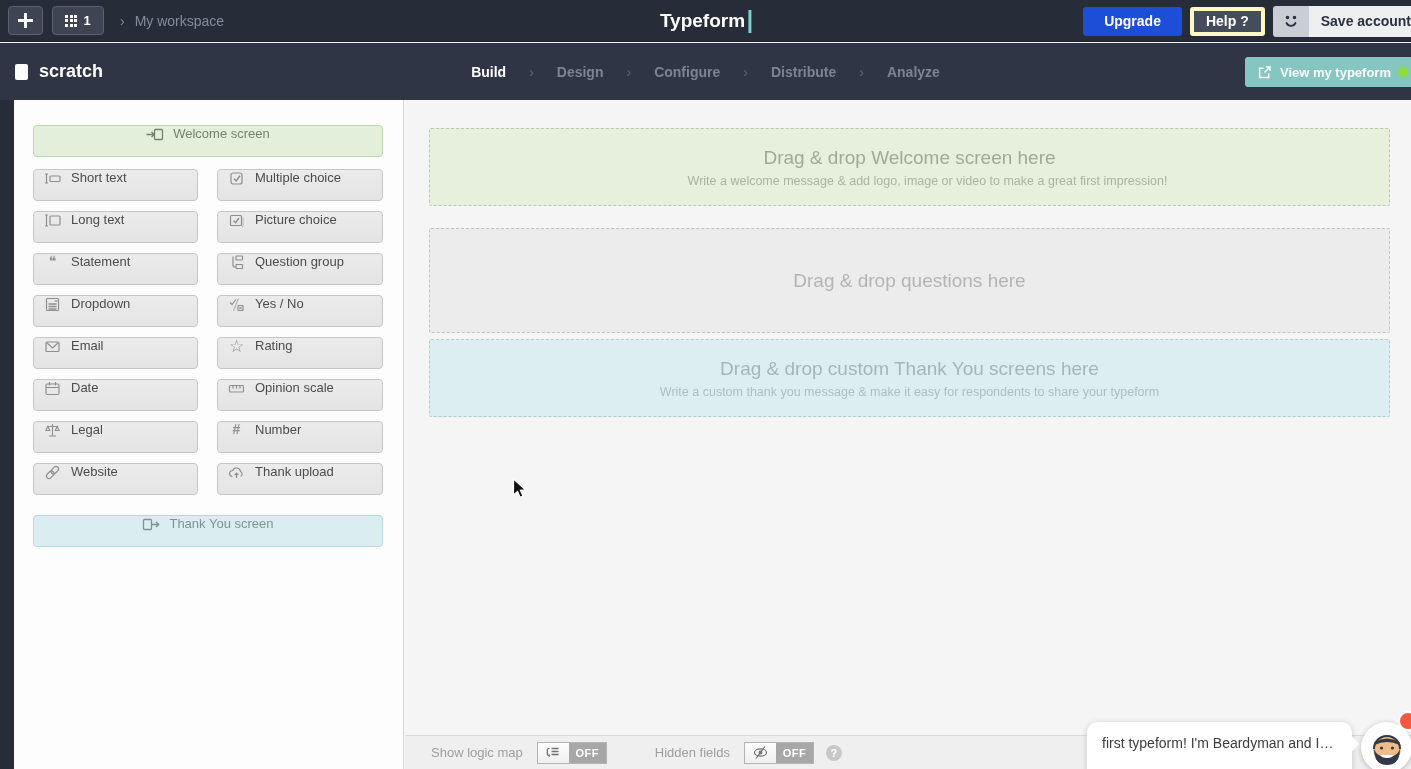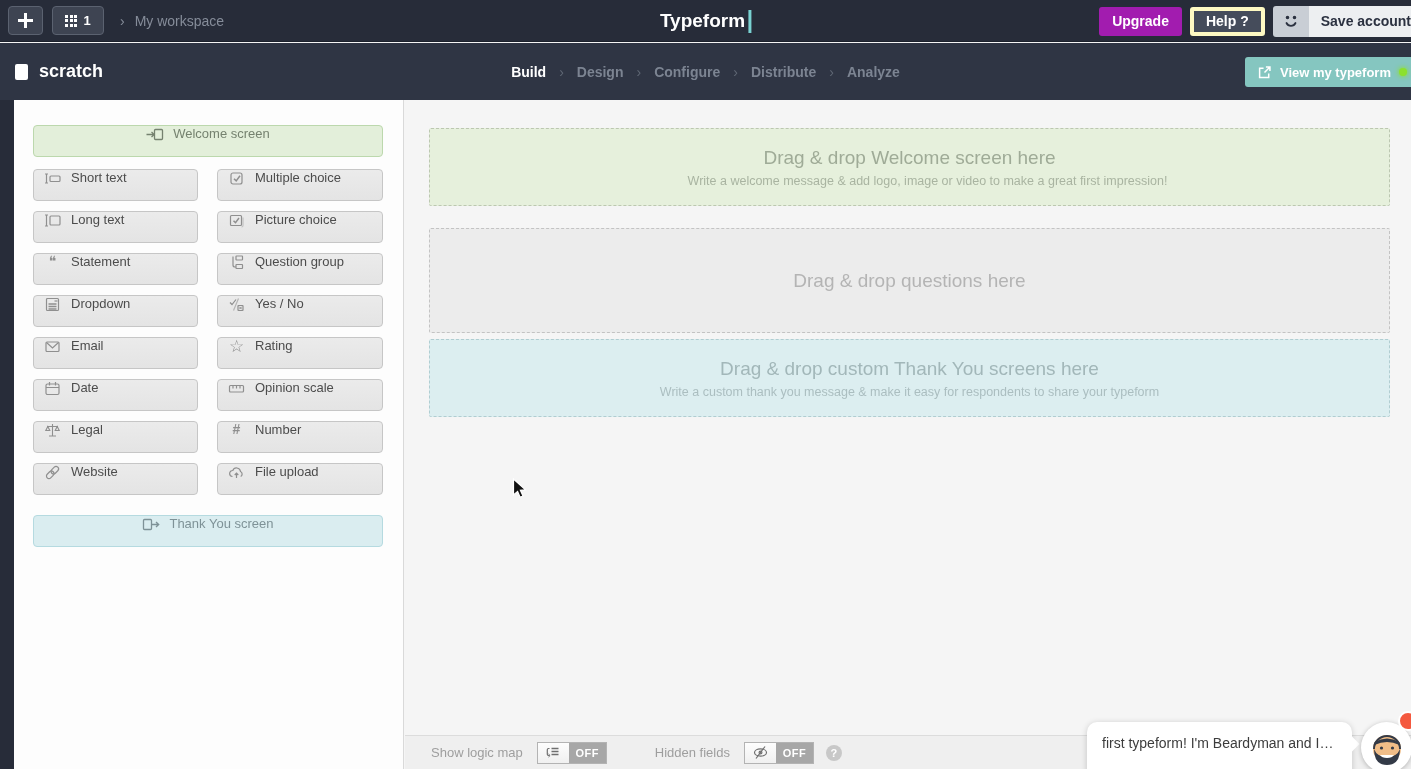--- a/index.html
+++ b/index.html
@@ -27,37 +27,37 @@
   .grid-glyph { display:grid; grid-template-columns:repeat(3,3px); grid-auto-rows:3px; gap:1.5px; }
   .grid-glyph i { background:#fff; }
   .grid-count { color:#fff; font-weight:bold; font-size:13px; }
   .tb-crumb { margin-left:16px; color:#858c99; font-size:14px; display:flex; gap:10px; align-items:center; }
   .tb-title {
     position:absolute; left:50%; top:0; height:42px; transform:translateX(-50%);
     display:flex; align-items:center; color:#fff; font-size:19px; font-weight:bold;
   }
   .caret { display:inline-block; width:3px; height:23px; background:#79d2d2; margin-left:3px; }
   .tb-right { position:absolute; right:-14px; top:0; height:42px; display:flex; align-items:center; gap:8px; }
-  .upgrade-btn { background:#a21caf; color:#fff; font-weight:bold; font-size:14px; border:none;
-    border-radius:3px; height:29px; padding:0 13px; cursor:pointer; }
+  .upgrade-btn { background:#1d4ed8; color:#fff; font-weight:bold; font-size:14px; border:none;
+    border-radius:3px; height:29px; padding:0 21px; cursor:pointer; }
   .help-btn { background:#454c5b; color:#fff; font-weight:bold; font-size:14px; border:4px solid #fef9c3;
     border-radius:3px; height:29px; padding:0 12px; cursor:pointer; }
   .save-btn { display:flex; height:31px; border-radius:3px; overflow:hidden; cursor:pointer; }
   .save-smiley { width:36px; background:#c9ced5; display:flex; align-items:center; justify-content:center; }
   .save-label { background:#edeff1; color:#2b3140; font-weight:bold; font-size:14px;
     display:flex; align-items:center; padding:0 14px 0 12px; white-space:nowrap; }
   
   .subbar {
     position:absolute; left:0; top:43px; width:1411px; height:57px; background:#2f3544;
     display:flex; align-items:center;
   }
   .form-ident { display:flex; align-items:center; gap:11px; padding-left:15px; }
   .form-icon { width:13px; height:16px; background:#fff; border-radius:2px; }
   .form-name { color:#fff; font-size:18px; font-weight:bold; }
-  .subtabs { position:absolute; left:50%; transform:translateX(-50%); display:flex; align-items:center; gap:13px; }
+  .subtabs { position:absolute; left:50%; transform:translateX(-50%); display:flex; align-items:center; gap:23px; }
   .subtab { color:#7c8492; font-size:14px; font-weight:bold; cursor:pointer; }
   .subtab.active { color:#fff; }
   .tab-sep { color:#5f6774; font-size:14px; }
   .view-btn {
     position:absolute; right:-8px; top:14px; height:30px; background:#85c6c0; border:none; border-radius:3px;
     color:#fff; font-weight:bold; font-size:13px; display:flex; align-items:center; gap:8px;
     padding:0 12px; cursor:pointer;
   }
   .green-dot { width:8px; height:8px; border-radius:50%; background:#8ce02e; box-shadow:0 0 4px 1px rgba(140,224,46,.8); }
   
@@ -346,21 +346,21 @@
         </svg>
       <span>Website</span>
     </div>
     <div class="sb-btn field-btn">
       <svg class="fic" width="17" height="17" viewBox="0 0 17 17">
           <g fill="none" stroke="#8f8f8f" stroke-width="1.2">
             <path d="M4.5 12.5 a3 3 0 0 1 .3-6 a4 4 0 0 1 7.7 1 a2.8 2.8 0 0 1 .2 5"></path>
             <path d="M8.5 14 V9.5 M6.7 11 l1.8 -1.8 1.8 1.8"></path>
           </g>
         </svg>
-      <span>File upload</span>
+      <span>Thank upload</span>
     </div>
 
     <div></div>
 
     <div class="sb-btn thanks-btn">
       <svg class="fic" width="18" height="17" viewBox="0 0 18 17">
           <g fill="none" stroke="#7e9297" stroke-width="1.3">
             <rect x="1.5" y="3.5" width="8" height="10" rx="1"></rect>
             <path d="M9.5 8.5 h7 M14 6 l2.7 2.5 -2.7 2.5"></path>
           </g>

